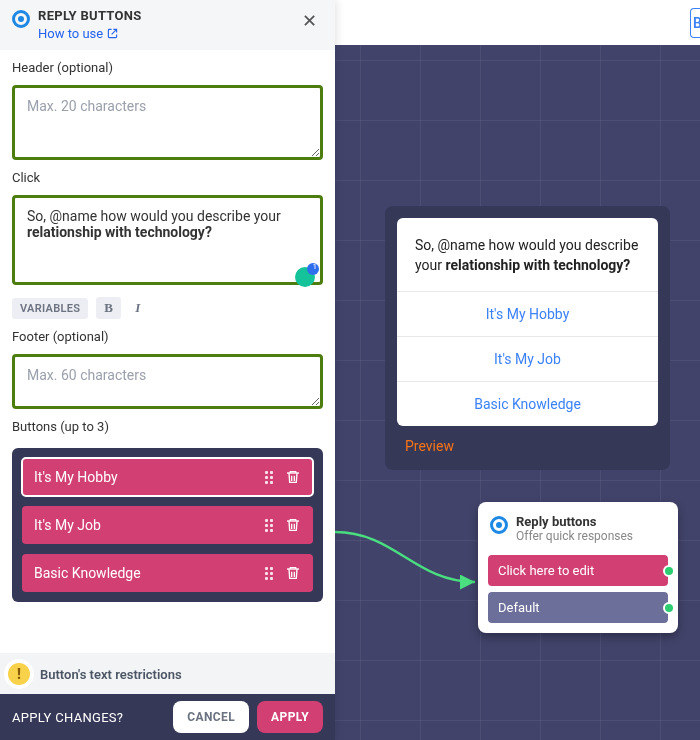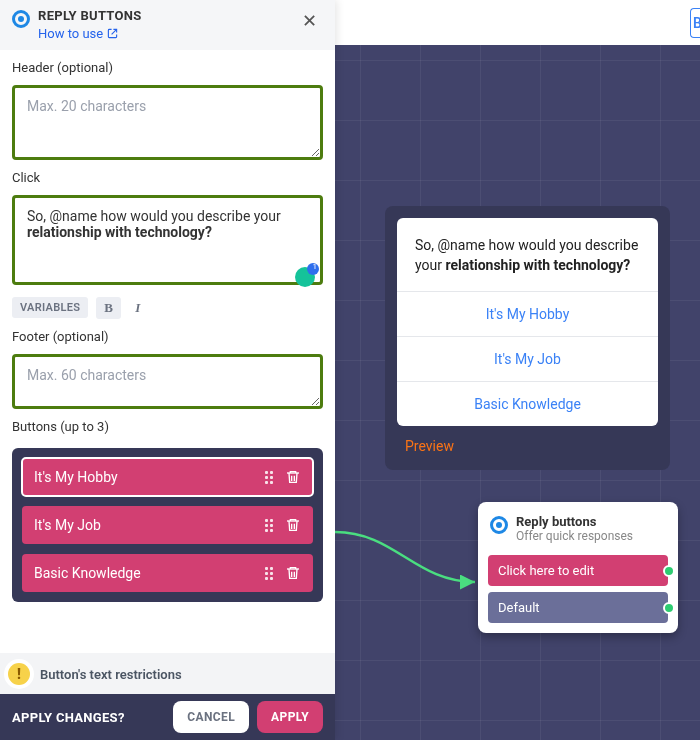--- a/index.html
+++ b/index.html
@@ -44,38 +44,38 @@
   .label { font-size: 13px; color: #333; }
   .ta { width: 100%; border: 3px solid #4d7c0f; border-radius: 4px; padding: 10px 12px; font-size: 14px; color: #333; resize: vertical; font-family: inherit; }
   .ta::placeholder { color: #9aa0ac; }
   .ta.header { height: 75px; }
   .ta.text { height: 90px; }
   .ta.footer { height: 55px; }
   .text-wrap { position: relative; }
   .grammarly { position: absolute; right: 8px; bottom: -2px; width: 20px; height: 20px; border-radius: 50%; background: #15c39a; }
   .grammarly::after { content: ""; position: absolute; top: -4px; right: -4px; width: 12px; height: 12px; border-radius: 50%; background: #2f6fed; color: #fff; }
   .gnum { position: absolute; top: -5px; right: -2px; font-size: 8px; color: #fff; z-index: 2; }
-  .toolbar { display: flex; gap: 8px; align-items: flex-start; margin-top: 2px; }
+  .toolbar { display: flex; gap: 8px; align-items: center; margin-top: 2px; }
   .tool { font-size: 11px; font-weight: 600; color: #6b7280; background: #eceef3; border-radius: 3px; padding: 4px 8px; letter-spacing: .3px; cursor: pointer; }
   .tool.b { font-family: serif; font-weight: 700; font-style: normal; font-size: 13px; padding: 3px 8px; }
   .tool.i { font-family: serif; font-style: italic; font-size: 13px; background: transparent; padding: 3px 6px; }
 
   .buttons-panel { background: #363857; border-radius: 6px; padding: 10px; display: flex; flex-direction: column; gap: 10px; margin-top: 4px; }
   .btn-row { background: #d23f72; color: #fff; border-radius: 4px; padding: 11px 12px; font-size: 14px; display: flex; align-items: center; position: relative; }
   .btn-row.sel { outline: 2px solid #fff; outline-offset: -1px; }
   .btn-row .spacer { flex: 1; }
   .drag-dots { width: 10px; display: grid; grid-template-columns: repeat(2, 3px); grid-auto-rows: 3px; gap: 2px; margin-right: 10px; }
   .drag-dots span { width: 3px; height: 3px; background: rgba(255,255,255,0.85); border-radius: 1px; }
   .trash { width: 16px; height: 16px; }
 
   .warn-strip { position: absolute; left: 0; bottom: 45px; width: 335px; height: 42px; background: #f3f4f6; display: flex; align-items: center; gap: 10px; padding: 0 12px; font-size: 13px; color: #4b5563; font-weight: 600; }
   .warn-badge { width: 22px; height: 22px; border-radius: 50%; background: #f7d24a; display: flex; align-items: center; justify-content: center; color: #8a5a00; font-weight: 900; font-size: 14px; box-shadow: 0 0 0 4px #fff; margin-left: -4px; }
 
   .footer-bar { position: absolute; left: 0; bottom: 0; width: 335px; height: 46px; background: #363857; display: flex; align-items: center; padding: 0 12px; gap: 8px; }
-  .footer-bar .q { color: #fff; font-size: 13px; font-weight: 700; letter-spacing: .3px; }
+  .footer-bar .q { color: #fff; font-size: 13px; font-weight: 400; letter-spacing: .3px; }
   .footer-bar .sp { flex: 1; }
   .btn { border: none; border-radius: 8px; padding: 9px 14px; font-size: 12px; font-weight: 700; letter-spacing: .4px; cursor: pointer; }
   .btn.cancel { background: #fff; color: #6b7280; }
   .btn.apply { background: #d23f72; color: #fff; }
 
   .text-view { white-space: pre-wrap; }
   .text-view .bold { font-weight: 700; }
 </style>
 </head>
 <body>

